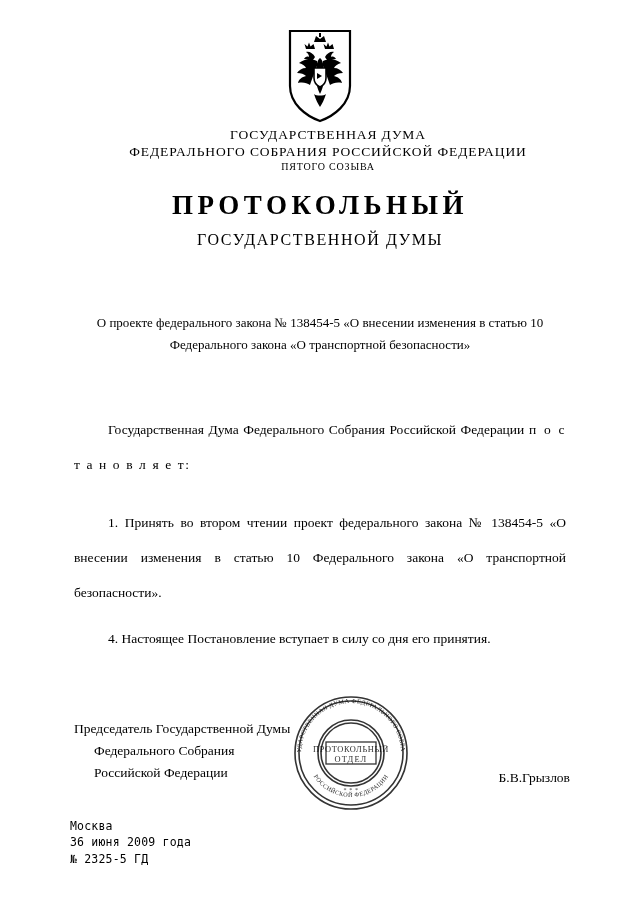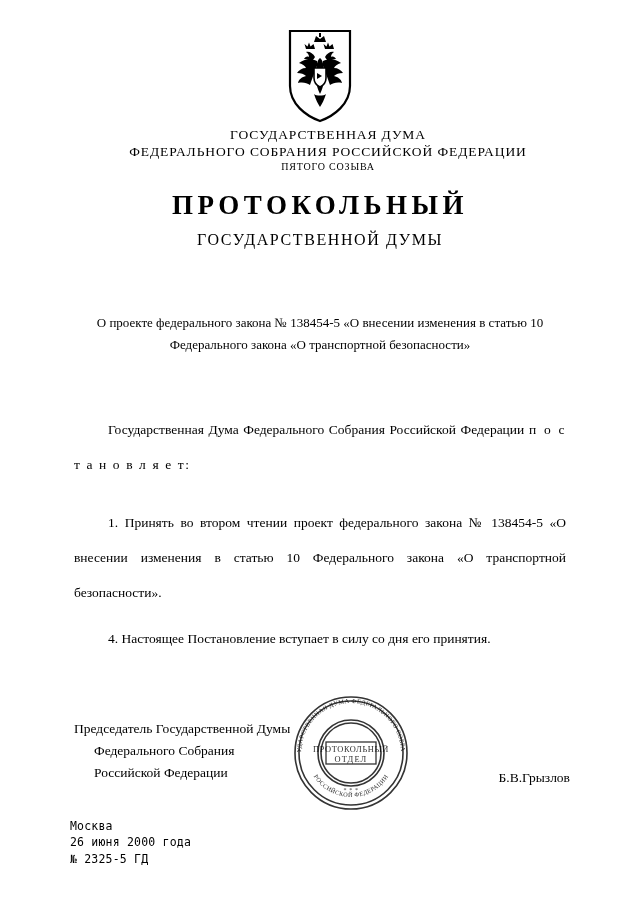--- a/index.html
+++ b/index.html
@@ -260,17 +260,17 @@
         </text>
         <text x="61" y="60" font-size="8.4" text-anchor="middle" letter-spacing="0.6">ПРОТОКОЛЬНЫЙ</text>
         <text x="61" y="70" font-size="8.4" text-anchor="middle" letter-spacing="1.2">ОТДЕЛ</text>
         <text x="61" y="100" font-size="6" text-anchor="middle" letter-spacing="0.6">* * *</text>
       </g>
     </svg>
   </div>
 
   <div class="footer-block">
     <div>Москва</div>
-    <div>26 июня 2000 года</div>
+    <div>36 июня 2009 года</div>
     <div>№ 2325-5 ГД</div>
   </div>
 
 </div>
 
 </body></html>

